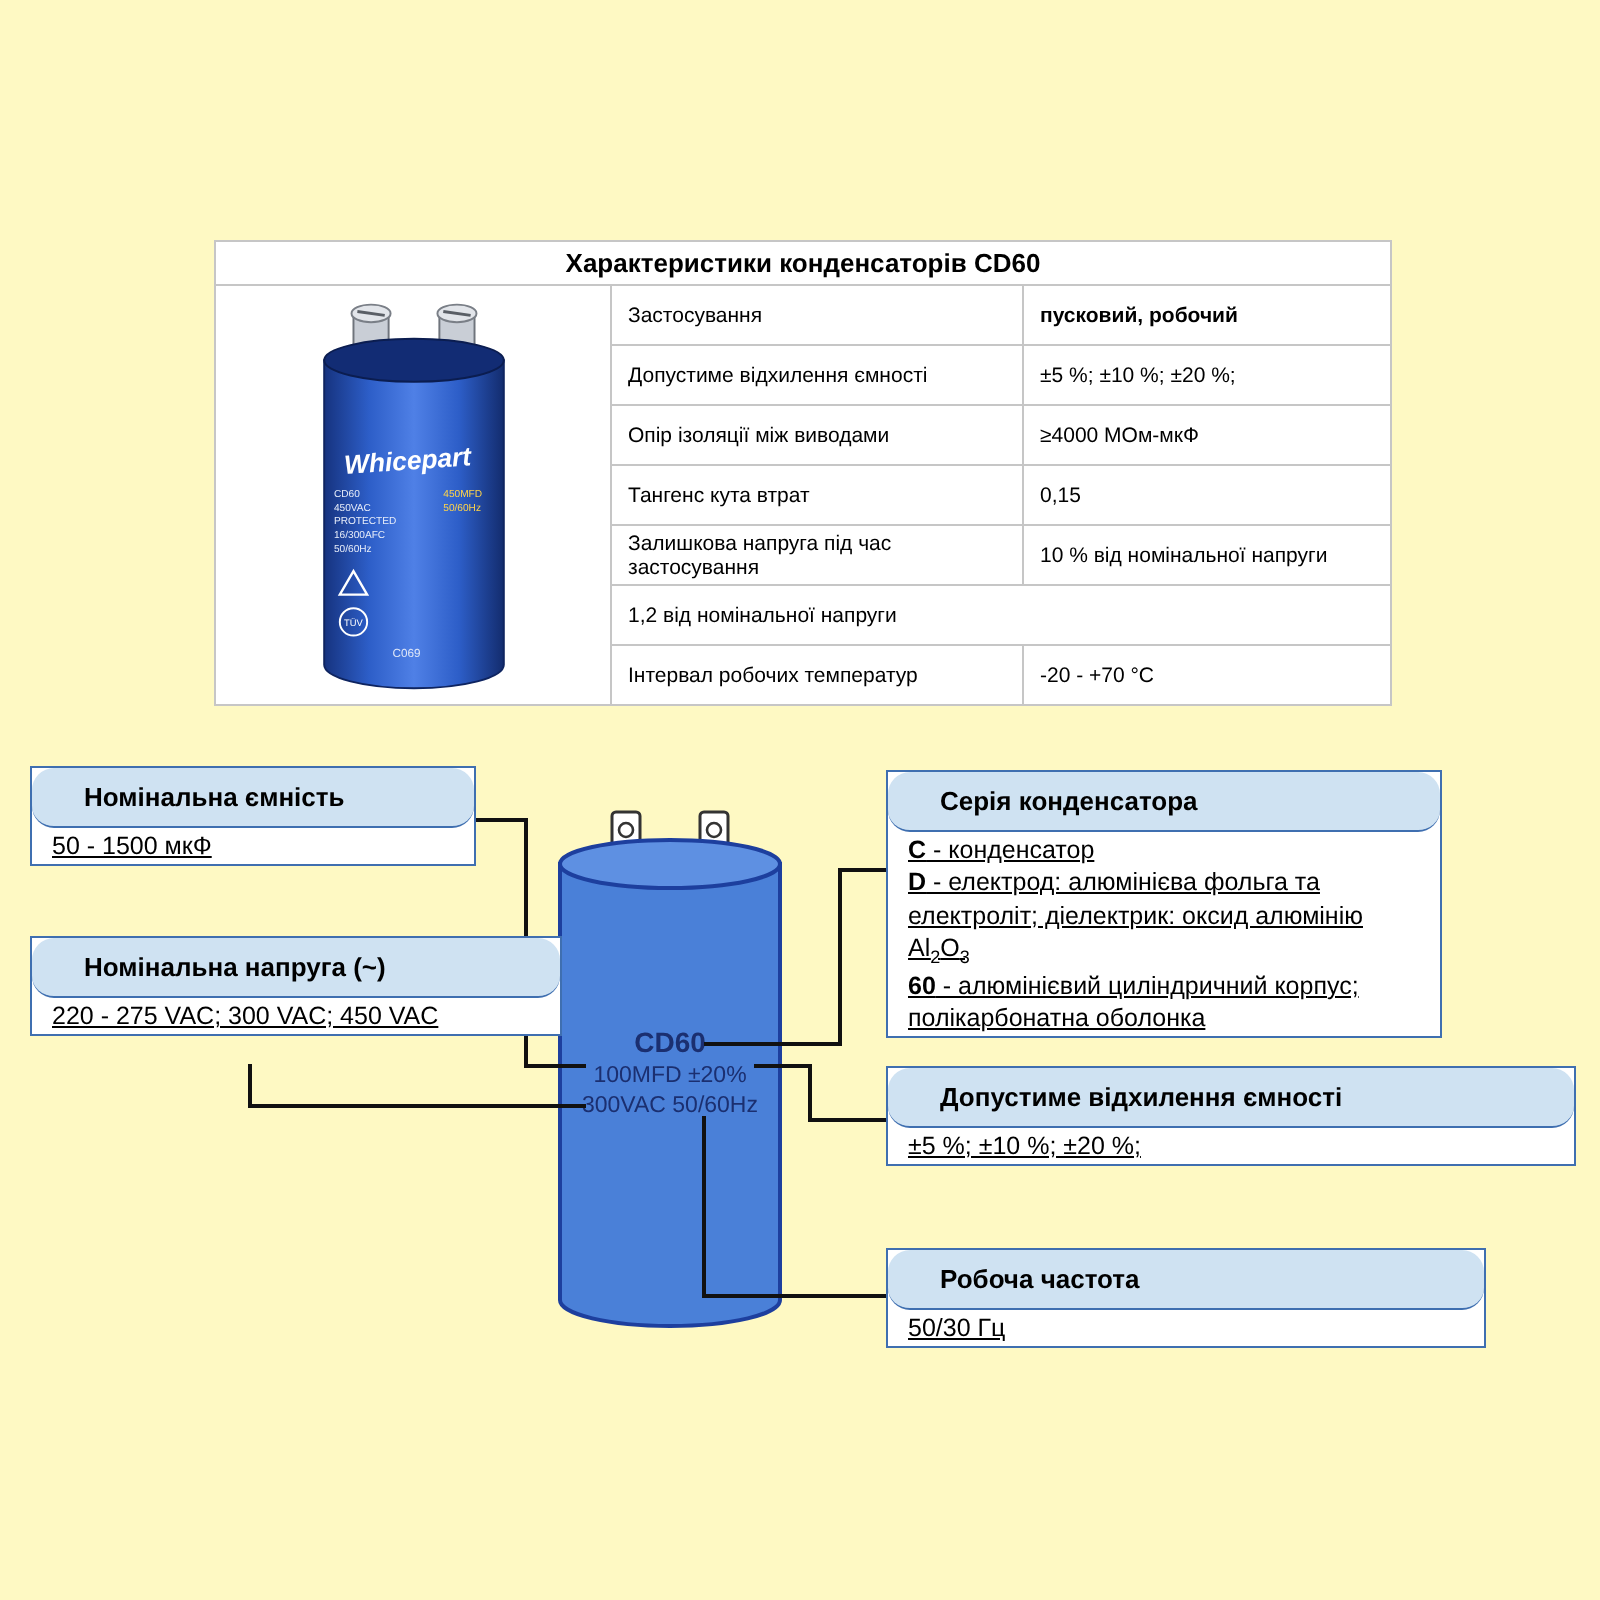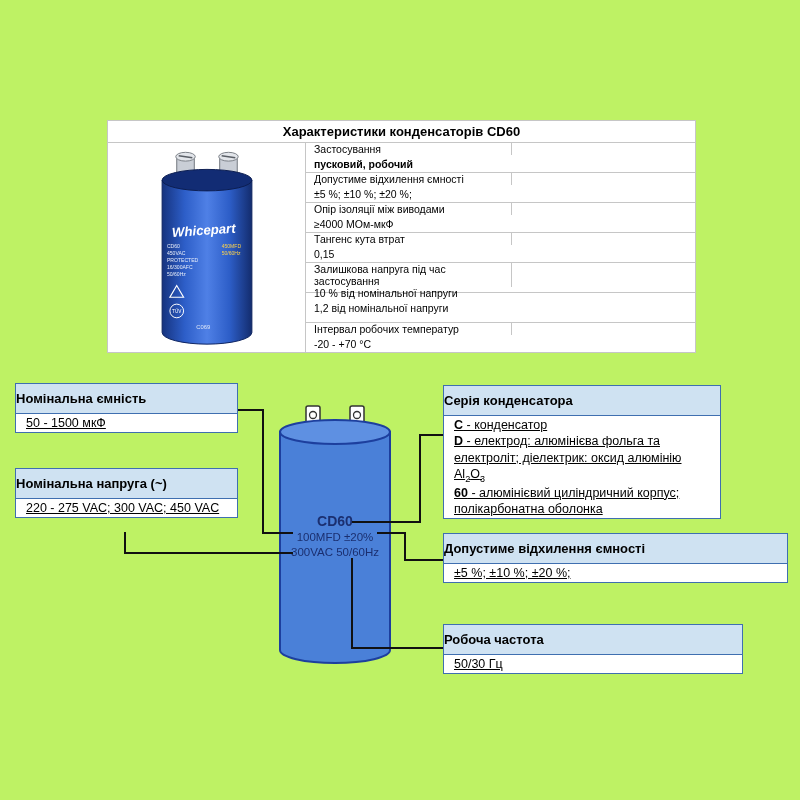--- a/index.html
+++ b/index.html
@@ -1,38 +1,38 @@
 <!DOCTYPE html>
 <html><head>
 <meta charset="utf-8">
 <style>
   html,body{margin:0;padding:0;background:#ffffff;}
-  .page{position:relative;width:800px;height:800px;background:#bef264;overflow:hidden;
+  .page{position:relative;width:800px;height:800px;background:#fef9c3;overflow:hidden;
         font-family:"Liberation Sans",sans-serif;color:#000;}
 
   
   .spec-table{position:absolute;left:107px;top:120px;width:587px;border:1px solid #c6c6c6;background:#fff;}
   .t-title{height:21px;line-height:21px;text-align:center;font-weight:bold;font-size:13px;
            border-bottom:1px solid #c6c6c6;}
   .t-body{display:flex;}
   .t-photo-cell{width:197px;border-right:1px solid #c6c6c6;display:flex;align-items:center;justify-content:center;}
   .t-rows{flex:1;}
-  .t-row{display:flex;height:29px;border-bottom:1px solid #c6c6c6;flex-direction:column;}
+  .t-row{display:flex;height:29px;border-bottom:1px solid #c6c6c6;}
   .t-row:last-child{border-bottom:none;}
   .t-prop{width:193px;border-right:1px solid #c6c6c6;display:flex;align-items:center;
           padding:0 4px 0 8px;font-size:10.5px;}
   .t-val{flex:1;display:flex;align-items:center;padding:0 4px 0 8px;font-size:10.5px;}
   .t-row:first-child .t-val{font-weight:bold;}
 
   
   .callout{position:absolute;border:1px solid #3f6fb0;background:#fff;box-sizing:border-box;}
-  .co-title{background:#cfe2f2;border-bottom:1px solid #3f6fb0;font-weight:bold;font-size:13px;padding:7px 0;}
+  .co-title{background:#cfe2f2;border-bottom:1px solid #3f6fb0;font-weight:bold;font-size:13px;padding:7px 26px;border-radius:11px;}
   .co-body{font-size:12.5px;padding:1px 10px;line-height:1.3;text-decoration:underline;}
   #co-capacity{left:15px;top:383px;width:223px;}
-  #co-voltage{left:15px;top:468px;width:223px;}
+  #co-voltage{left:15px;top:468px;width:266px;}
   #co-series{left:443px;top:385px;width:278px;}
   #co-tolerance{left:443px;top:533px;width:345px;}
   #co-frequency{left:443px;top:624px;width:300px;}
   .series-line .b{font-weight:bold;}
   sub{font-size:9px;}
 
   
   .diagram-cap{position:absolute;left:270px;top:400px;}
   .connectors{position:absolute;left:0;top:0;pointer-events:none;}
   svg text{font-family:"Liberation Sans",sans-serif;}

